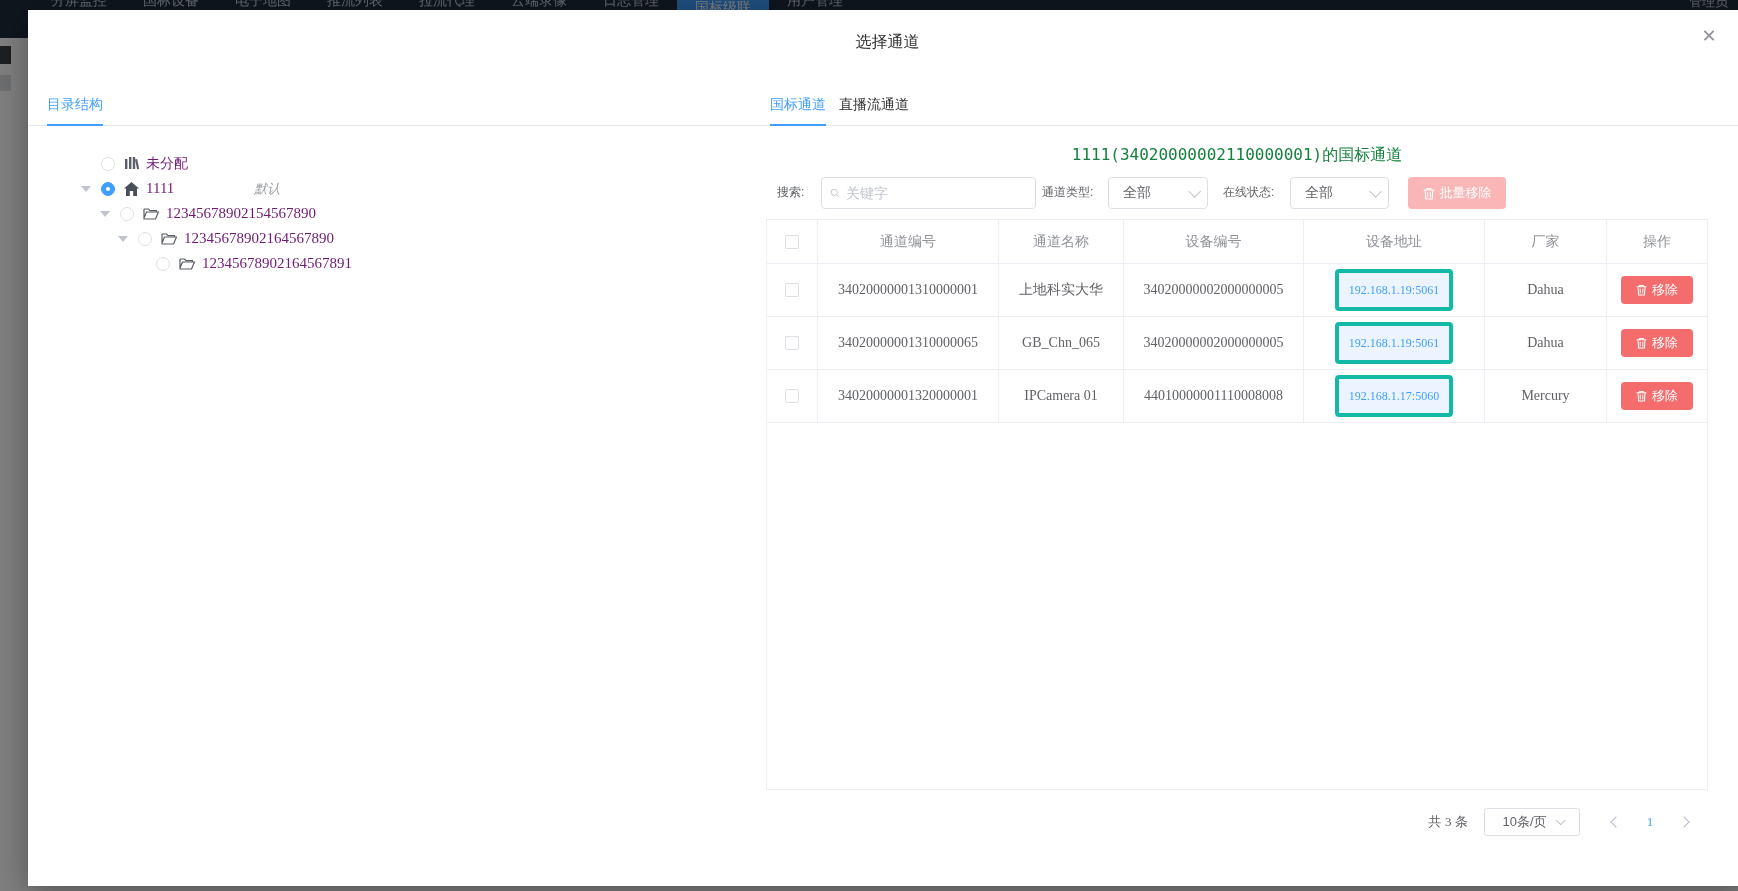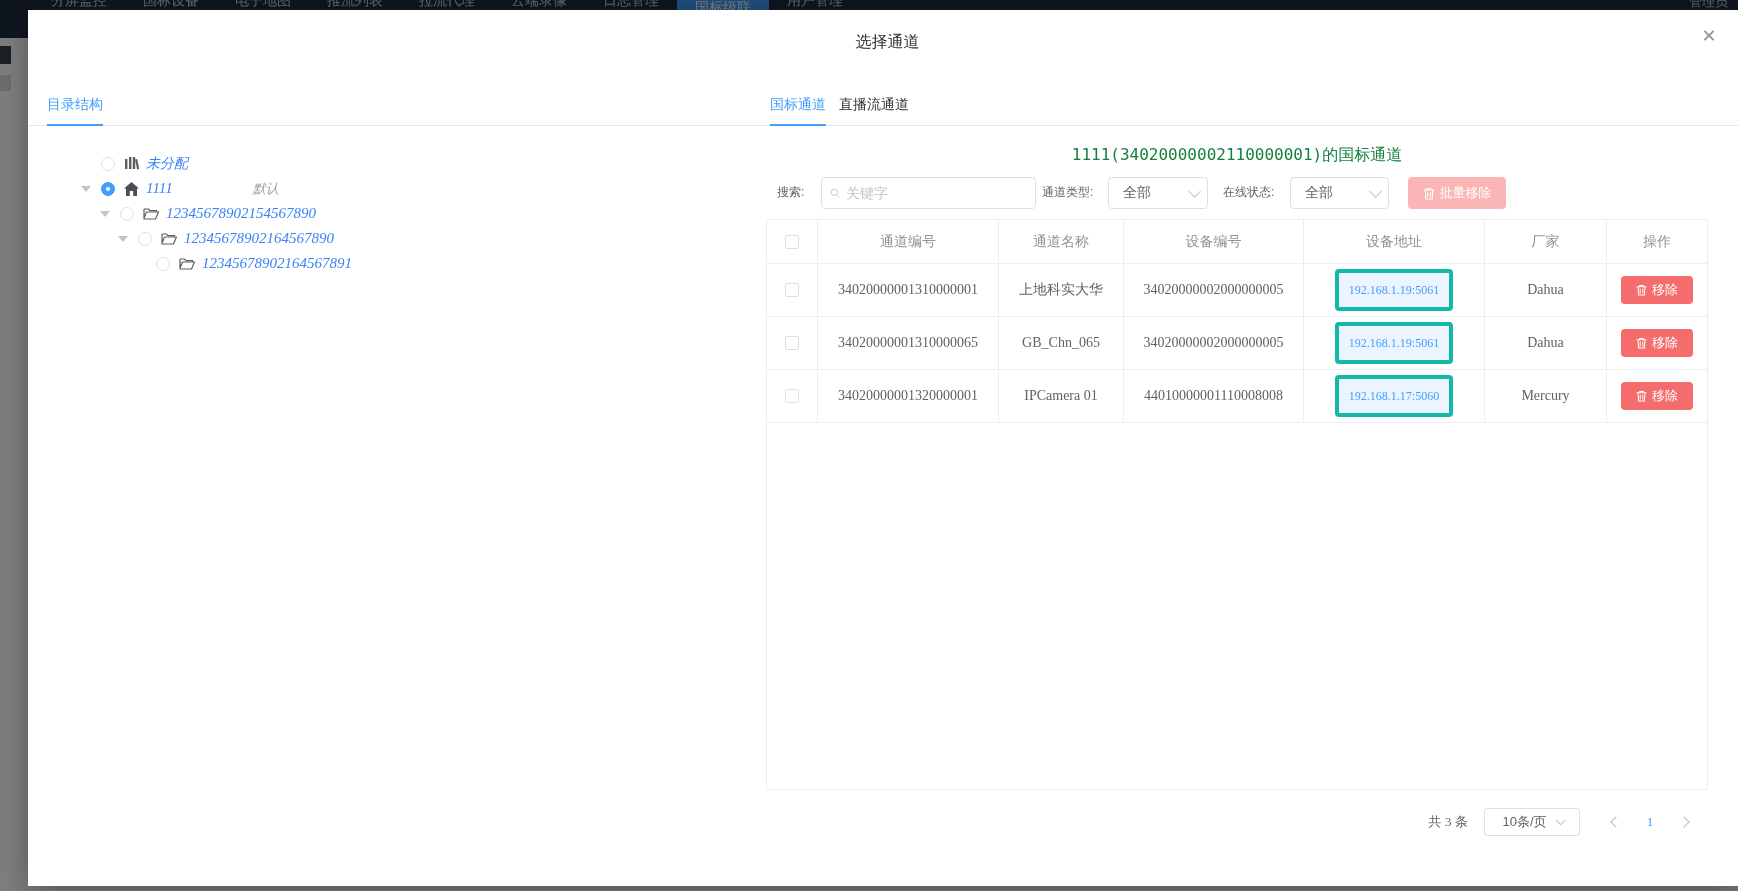--- a/index.html
+++ b/index.html
@@ -36,21 +36,21 @@
 
   
   .tree { position:absolute; top:141px; left:0; width:660px; }
   .tree-row { display:flex; align-items:center; height:25px; cursor:pointer; }
   .caret-slot { width:20px; display:flex; align-items:center; }
   .caret-down { width:0; height:0; border-left:5px solid transparent; border-right:5px solid transparent; border-top:6px solid #c0c4cc; }
   .radio { width:14px; height:14px; border-radius:50%; border:1px solid #dcdfe6; background:#fff; margin-right:9px; flex:none; }
   .radio.checked { border-color:#409EFF; background:#409EFF; position:relative; }
   .radio.checked::after { content:""; position:absolute; left:4px; top:4px; width:4px; height:4px; border-radius:50%; background:#fff; }
   .tree-icon { margin-right:7px; display:flex; align-items:center; flex:none; }
-  .tree-label { color:#3b82f6; font-size:14px; white-space:nowrap;font-style:italic; }
+  .tree-label { color:#701a75; font-size:14px; white-space:nowrap; }
   .tree-label.num { font-family:"Liberation Serif", serif; font-size:15px; }
   .tree-badge { font-style:italic; color:#9b9ea3; font-size:13px; margin-left:80px;text-align:center; }
   .ml0 { margin-left:53px; } .ml1 { margin-left:72px; } .ml2 { margin-left:90px; } .ml3 { margin-left:108px; }
 
   
   .panel-heading { position:absolute; top:135px; left:738px; width:942px; text-align:center; font-size:16px; color:#15803d; font-family:"DejaVu Sans Mono", monospace; }
   .filters { position:absolute; top:167px; left:738px; width:942px; height:32px; }
   .flabel { position:absolute; top:7px; font-size:12px; color:#606266; white-space:nowrap; }
   #lbl-search { left:11px; }
   #lbl-type { left:276px; }

